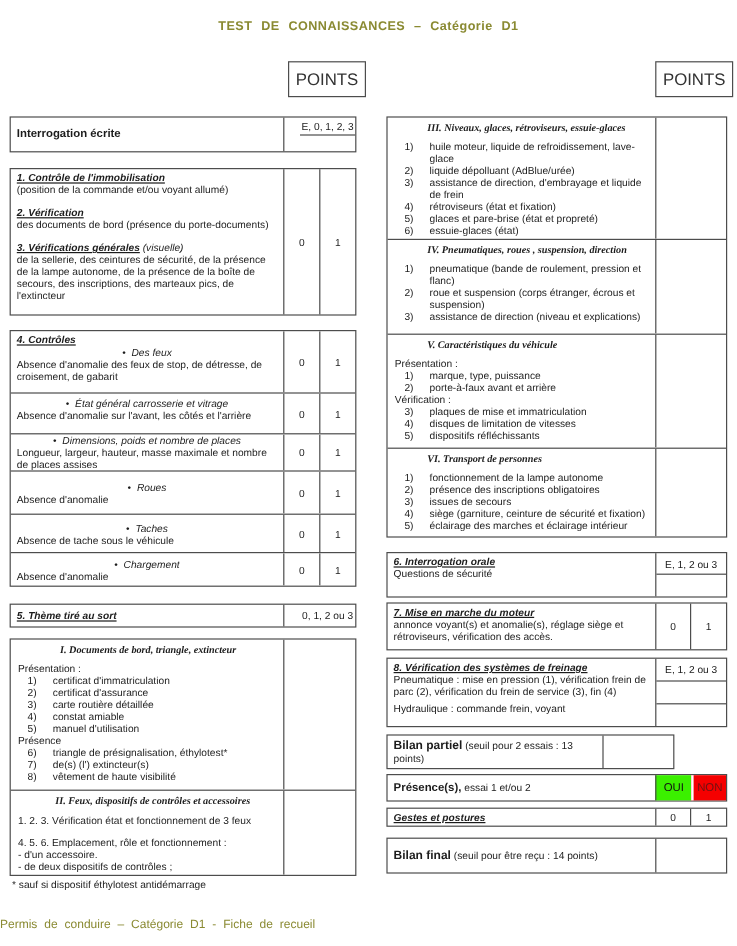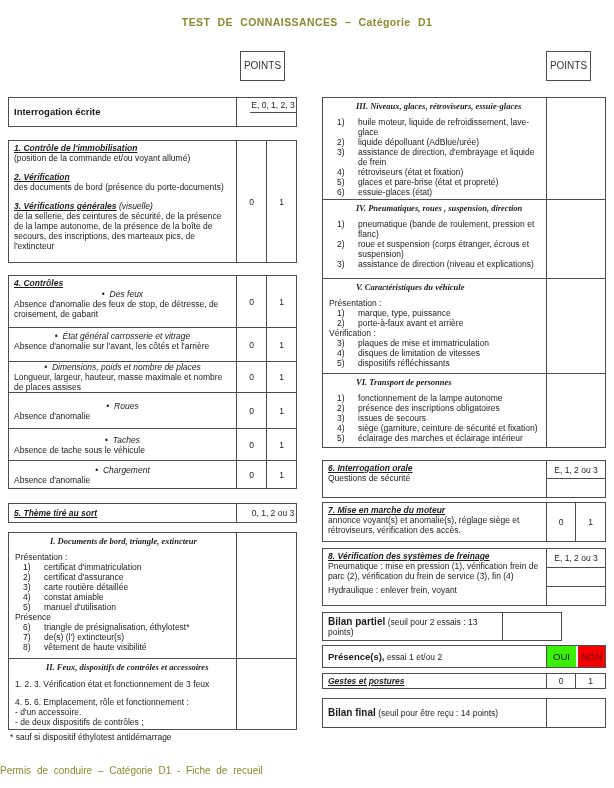--- a/index.html
+++ b/index.html
@@ -2,22 +2,22 @@
 <html><head>
 <meta charset="utf-8">
 <style>
   html,body{margin:0;padding:0;background:#fff;}
   .page{position:relative;width:614px;height:788px;background:#ffffff;overflow:hidden;
         font-family:"Liberation Sans",sans-serif;font-size:8.5px;line-height:10px;color:#1c1c1c;}
   .title{position:absolute;top:17px;left:0;right:0;text-align:center;
          font-weight:bold;font-size:10.5px;letter-spacing:.4px;word-spacing:4px;color:#8a8a32;}
   .footer{position:absolute;top:766px;left:0;right:0;
           font-size:10px;word-spacing:3px;color:#8a8a32;}
-  .pointsbox{position:absolute;width:45px;height:30px;border:1px solid #4d4d4d;box-sizing:border-box;
-             display:flex;align-items:center;justify-content:center;font-size:10px;color:#333;}
+  .pointsbox{position:absolute;width:65px;height:30px;border:1px solid #4d4d4d;box-sizing:border-box;
+             display:flex;align-items:center;justify-content:center;font-size:14px;color:#333;}
   .tbl{position:absolute;border:1px solid #4d4d4d;box-sizing:border-box;background:#fff;display:flex;}
   .tbl.colstack{flex-direction:column;}
   .row{display:flex;box-sizing:border-box;overflow:hidden;}
   .row+.row{border-top:1px solid #4d4d4d;}
   .sec{display:flex;box-sizing:border-box;overflow:hidden;}
   .sec+.sec{border-top:1px solid #4d4d4d;}
   .cmain{flex:1;padding:2px 5px;box-sizing:border-box;overflow:hidden;}
   .pts1{width:60px;flex:0 0 60px;border-left:1px solid #4d4d4d;box-sizing:border-box;
         display:flex;align-items:center;justify-content:center;padding-left:13px;}
   .rpts1{width:59px;flex:0 0 59px;border-left:1px solid #4d4d4d;box-sizing:border-box;
@@ -321,21 +321,21 @@
       <div>annonce voyant(s) et anomalie(s), réglage siège et rétroviseurs, vérification des accès.</div>
     </div>
     <div class="pts2" style="flex:0 0 29px;width:29px;">0</div>
     <div class="pts2">1</div>
   </div>
 
   <div class="tbl" style="left:322px;top:548px;width:284px;height:58px;">
     <div class="cmain">
       <div class="hnum">8. Vérification des systèmes de freinage</div>
       <div>Pneumatique : mise en pression (1), vérification frein de parc (2), vérification du frein de service (3), fin (4)</div>
-      <div class="mt4">Hydraulique : enlever frein, voyant</div>
+      <div class="mt4">Hydraulique : commande frein, voyant</div>
     </div>
     <div class="rpts1 scol" style="justify-content:flex-start;">
       <div class="scell bb" style="height:19px;width:100%;">E, 1, 2 ou 3</div>
       <div class="scell bb" style="height:19px;width:100%;"></div>
       <div class="scell" style="flex:1;width:100%;"></div>
     </div>
   </div>
 
   <div class="tbl" style="left:322px;top:612px;width:240px;height:29px;">
     <div class="cmain vcenter">

